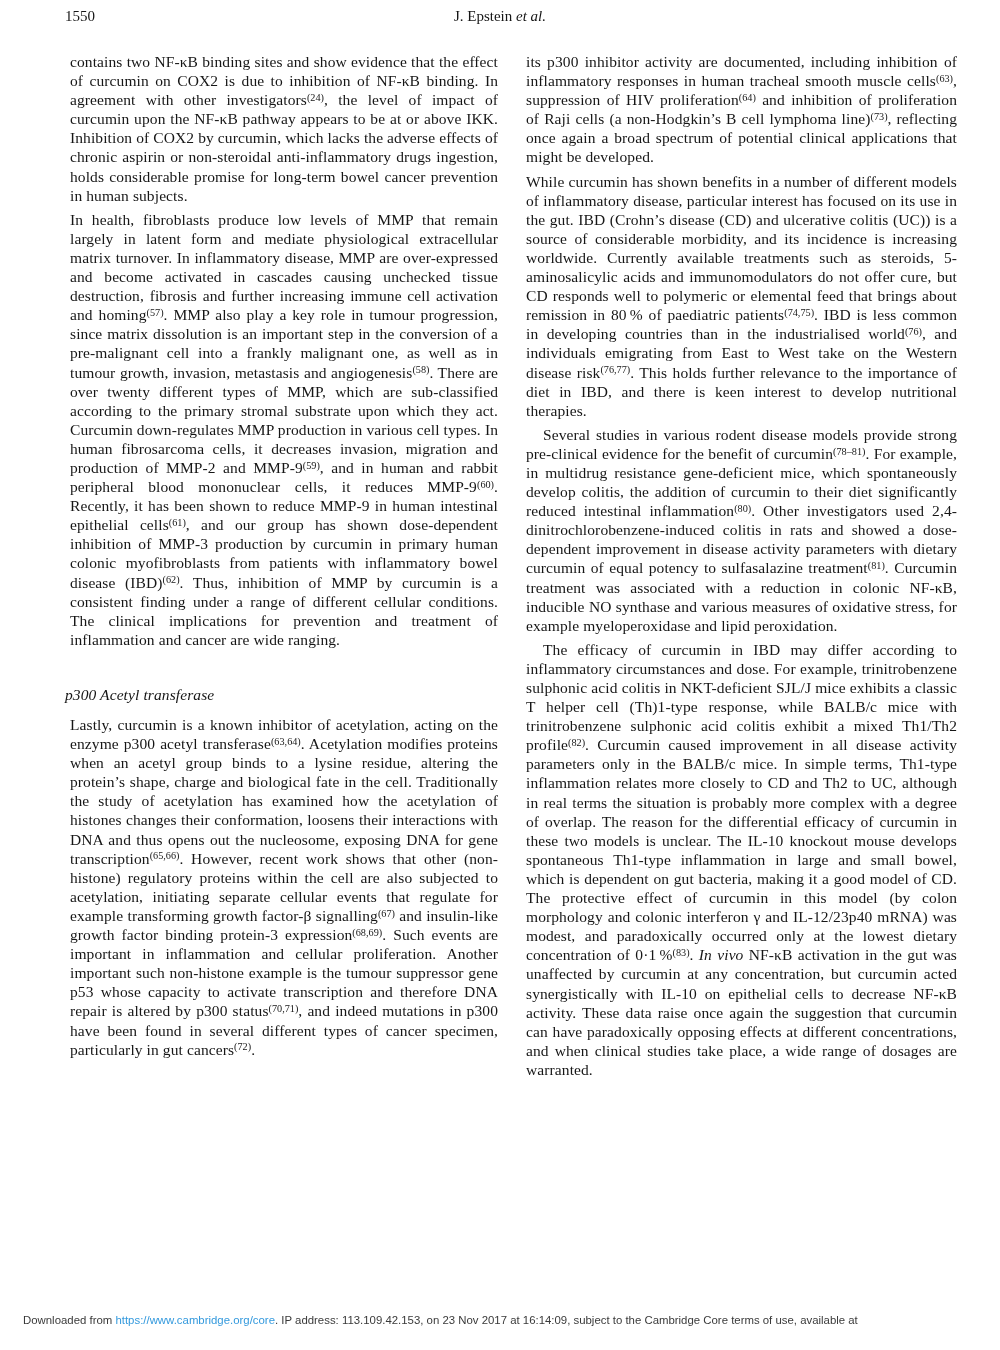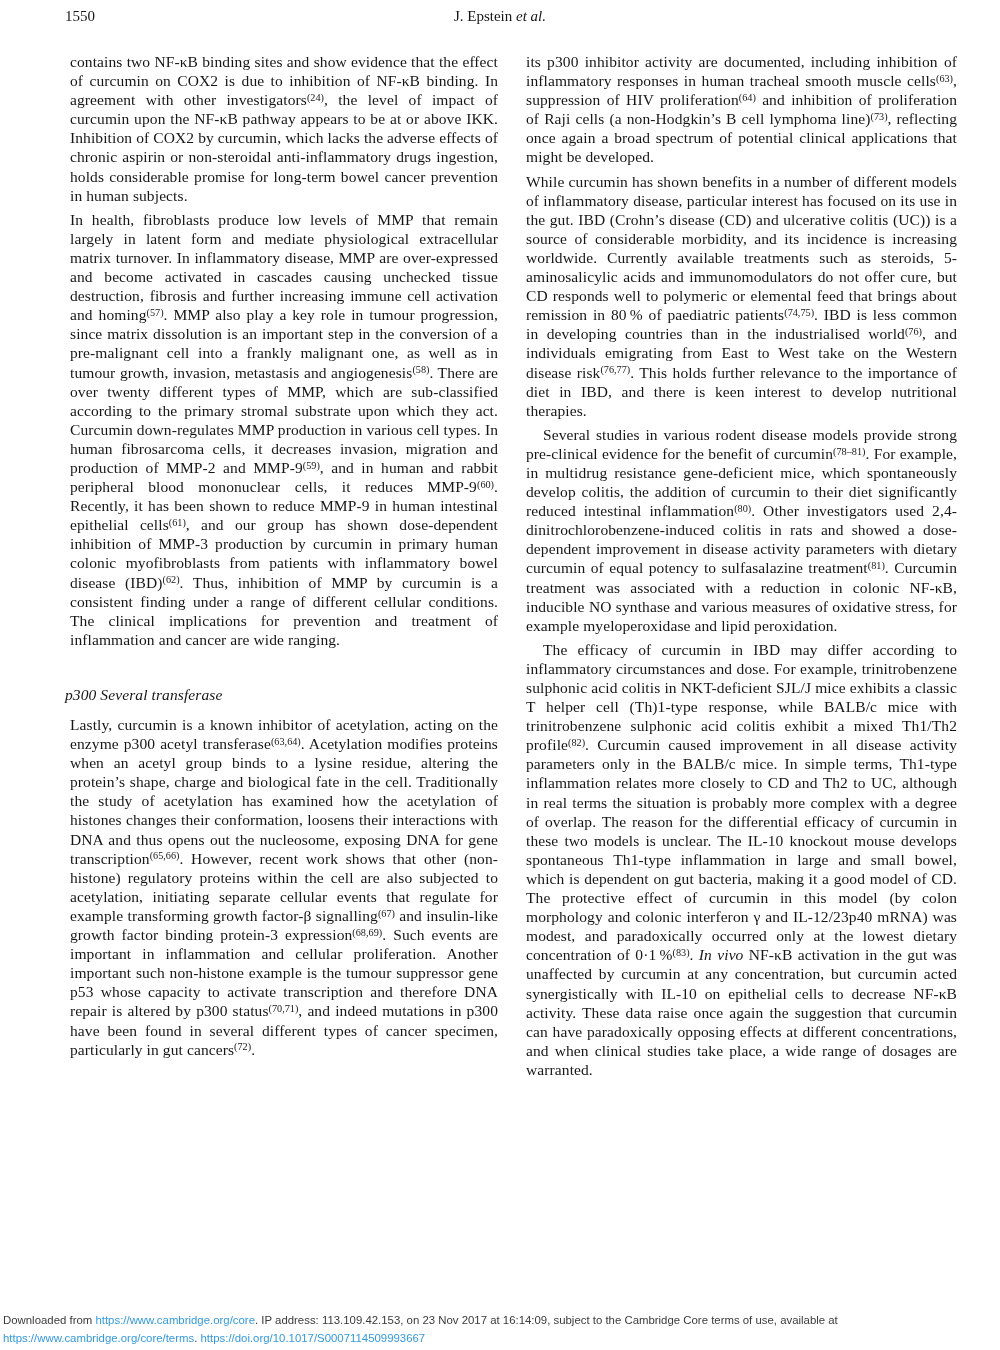--- a/index.html
+++ b/index.html
@@ -58,21 +58,21 @@
   sup{
     font-size:66%;
     line-height:0;
     vertical-align:baseline;
     position:relative;
     top:-0.42em;
     letter-spacing:0;
   }
   .footer{
     position:absolute;
-    left:3px;
+    left:23px;
     top:1312px;
     width:905px;
     font-family:"Liberation Sans", sans-serif;
     font-size:11.4px;
     line-height:17.5px;
     color:#3a3a3a;
     text-align:left;
   }
   .footer a{
     text-decoration:none;
@@ -85,29 +85,28 @@
 <div class="page">
 
   <div class="running-head">
     <span class="page-number">1550</span>
     <span class="running-title">J. Epstein <i>et al.</i></span>
   </div>
 
   <div class="column column-left">
     <p class="para">contains two NF-κB binding sites and show evidence that the effect of curcumin on COX2 is due to inhibition of NF-κB binding. In agreement with other investigators<sup>(24)</sup>, the level of impact of curcumin upon the NF-κB pathway appears to be at or above IKK. Inhibition of COX2 by curcumin, which lacks the adverse effects of chronic aspirin or non-steroidal anti-inflammatory drugs ingestion, holds considerable promise for long-term bowel cancer prevention in human subjects.</p>
     <p class="para">In health, fibroblasts produce low levels of MMP that remain largely in latent form and mediate physiological extracellular matrix turnover. In inflammatory disease, MMP are over-expressed and become activated in cascades causing unchecked tissue destruction, fibrosis and further increasing immune cell activation and homing<sup>(57)</sup>. MMP also play a key role in tumour progression, since matrix dissolution is an important step in the conversion of a pre-malignant cell into a frankly malignant one, as well as in tumour growth, invasion, metastasis and angiogenesis<sup>(58)</sup>. There are over twenty different types of MMP, which are sub-classified according to the primary stromal substrate upon which they act. Curcumin down-regulates MMP production in various cell types. In human fibrosarcoma cells, it decreases invasion, migration and production of MMP-2 and MMP-9<sup>(59)</sup>, and in human and rabbit peripheral blood mononuclear cells, it reduces MMP-9<sup>(60)</sup>. Recently, it has been shown to reduce MMP-9 in human intestinal epithelial cells<sup>(61)</sup>, and our group has shown dose-dependent inhibition of MMP-3 production by curcumin in primary human colonic myofibroblasts from patients with inflammatory bowel disease (IBD)<sup>(62)</sup>. Thus, inhibition of MMP by curcumin is a consistent finding under a range of different cellular conditions. The clinical implications for prevention and treatment of inflammation and cancer are wide ranging.</p>
-    <h3 class="section-heading">p300 Several transferase</h3>
+    <h3 class="section-heading">p300 Acetyl transferase</h3>
     <p class="para">Lastly, curcumin is a known inhibitor of acetylation, acting on the enzyme p300 acetyl transferase<sup>(63,64)</sup>. Acetylation modifies proteins when an acetyl group binds to a lysine residue, altering the protein’s shape, charge and biological fate in the cell. Traditionally the study of acetylation has examined how the acetylation of histones changes their conformation, loosens their interactions with DNA and thus opens out the nucleosome, exposing DNA for gene transcription<sup>(65,66)</sup>. However, recent work shows that other (non-histone) regulatory proteins within the cell are also subjected to acetylation, initiating separate cellular events that regulate for example transforming growth factor-β signalling<sup>(67)</sup> and insulin-like growth factor binding protein-3 expression<sup>(68,69)</sup>. Such events are important in inflammation and cellular proliferation. Another important such non-histone example is the tumour suppressor gene p53 whose capacity to activate transcription and therefore DNA repair is altered by p300 status<sup>(70,71)</sup>, and indeed mutations in p300 have been found in several different types of cancer specimen, particularly in gut cancers<sup>(72)</sup>.</p>
   </div>
 
   <div class="column column-right">
     <p class="para">its p300 inhibitor activity are documented, including inhibition of inflammatory responses in human tracheal smooth muscle cells<sup>(63)</sup>, suppression of HIV proliferation<sup>(64)</sup> and inhibition of proliferation of Raji cells (a non-Hodgkin’s B cell lymphoma line)<sup>(73)</sup>, reflecting once again a broad spectrum of potential clinical applications that might be developed.</p>
     <p class="para">While curcumin has shown benefits in a number of different models of inflammatory disease, particular interest has focused on its use in the gut. IBD (Crohn’s disease (CD) and ulcerative colitis (UC)) is a source of considerable morbidity, and its incidence is increasing worldwide. Currently available treatments such as steroids, 5-aminosalicylic acids and immunomodulators do not offer cure, but CD responds well to polymeric or elemental feed that brings about remission in 80 % of paediatric patients<sup>(74,75)</sup>. IBD is less common in developing countries than in the industrialised world<sup>(76)</sup>, and individuals emigrating from East to West take on the Western disease risk<sup>(76,77)</sup>. This holds further relevance to the importance of diet in IBD, and there is keen interest to develop nutritional therapies.</p>
     <p class="para indent">Several studies in various rodent disease models provide strong pre-clinical evidence for the benefit of curcumin<sup>(78–81)</sup>. For example, in multidrug resistance gene-deficient mice, which spontaneously develop colitis, the addition of curcumin to their diet significantly reduced intestinal inflammation<sup>(80)</sup>. Other investigators used 2,4-dinitrochlorobenzene-induced colitis in rats and showed a dose-dependent improvement in disease activity parameters with dietary curcumin of equal potency to sulfasalazine treatment<sup>(81)</sup>. Curcumin treatment was associated with a reduction in colonic NF-κB, inducible NO synthase and various measures of oxidative stress, for example myeloperoxidase and lipid peroxidation.</p>
     <p class="para indent">The efficacy of curcumin in IBD may differ according to inflammatory circumstances and dose. For example, trinitrobenzene sulphonic acid colitis in NKT-deficient SJL/J mice exhibits a classic T helper cell (Th)1-type response, while BALB/c mice with trinitrobenzene sulphonic acid colitis exhibit a mixed Th1/Th2 profile<sup>(82)</sup>. Curcumin caused improvement in all disease activity parameters only in the BALB/c mice. In simple terms, Th1-type inflammation relates more closely to CD and Th2 to UC, although in real terms the situation is probably more complex with a degree of overlap. The reason for the differential efficacy of curcumin in these two models is unclear. The IL-10 knockout mouse develops spontaneous Th1-type inflammation in large and small bowel, which is dependent on gut bacteria, making it a good model of CD. The protective effect of curcumin in this model (by colon morphology and colonic interferon γ and IL-12/23p40 mRNA) was modest, and paradoxically occurred only at the lowest dietary concentration of 0·1 %<sup>(83)</sup>. <i>In vivo</i> NF-κB activation in the gut was unaffected by curcumin at any concentration, but curcumin acted synergistically with IL-10 on epithelial cells to decrease NF-κB activity. These data raise once again the suggestion that curcumin can have paradoxically opposing effects at different concentrations, and when clinical studies take place, a wide range of dosages are warranted.</p>
   </div>
 
   <div class="footer">
     <div>Downloaded from <a href="#" style="color: rgb(51, 153, 221);">https://www.cambridge.org/core</a>. IP address: 113.109.42.153, on 23 Nov 2017 at 16:14:09, subject to the Cambridge Core terms of use, available at</div>
-    <div><a href="#" style="color: rgb(51, 153, 221);">https://www.cambridge.org/core/terms</a>. <a href="#" style="color: rgb(51, 153, 221);">https://doi.org/10.1017/S0007114509993667</a></div>
   </div>
 
 </div>
 
 </body></html>

